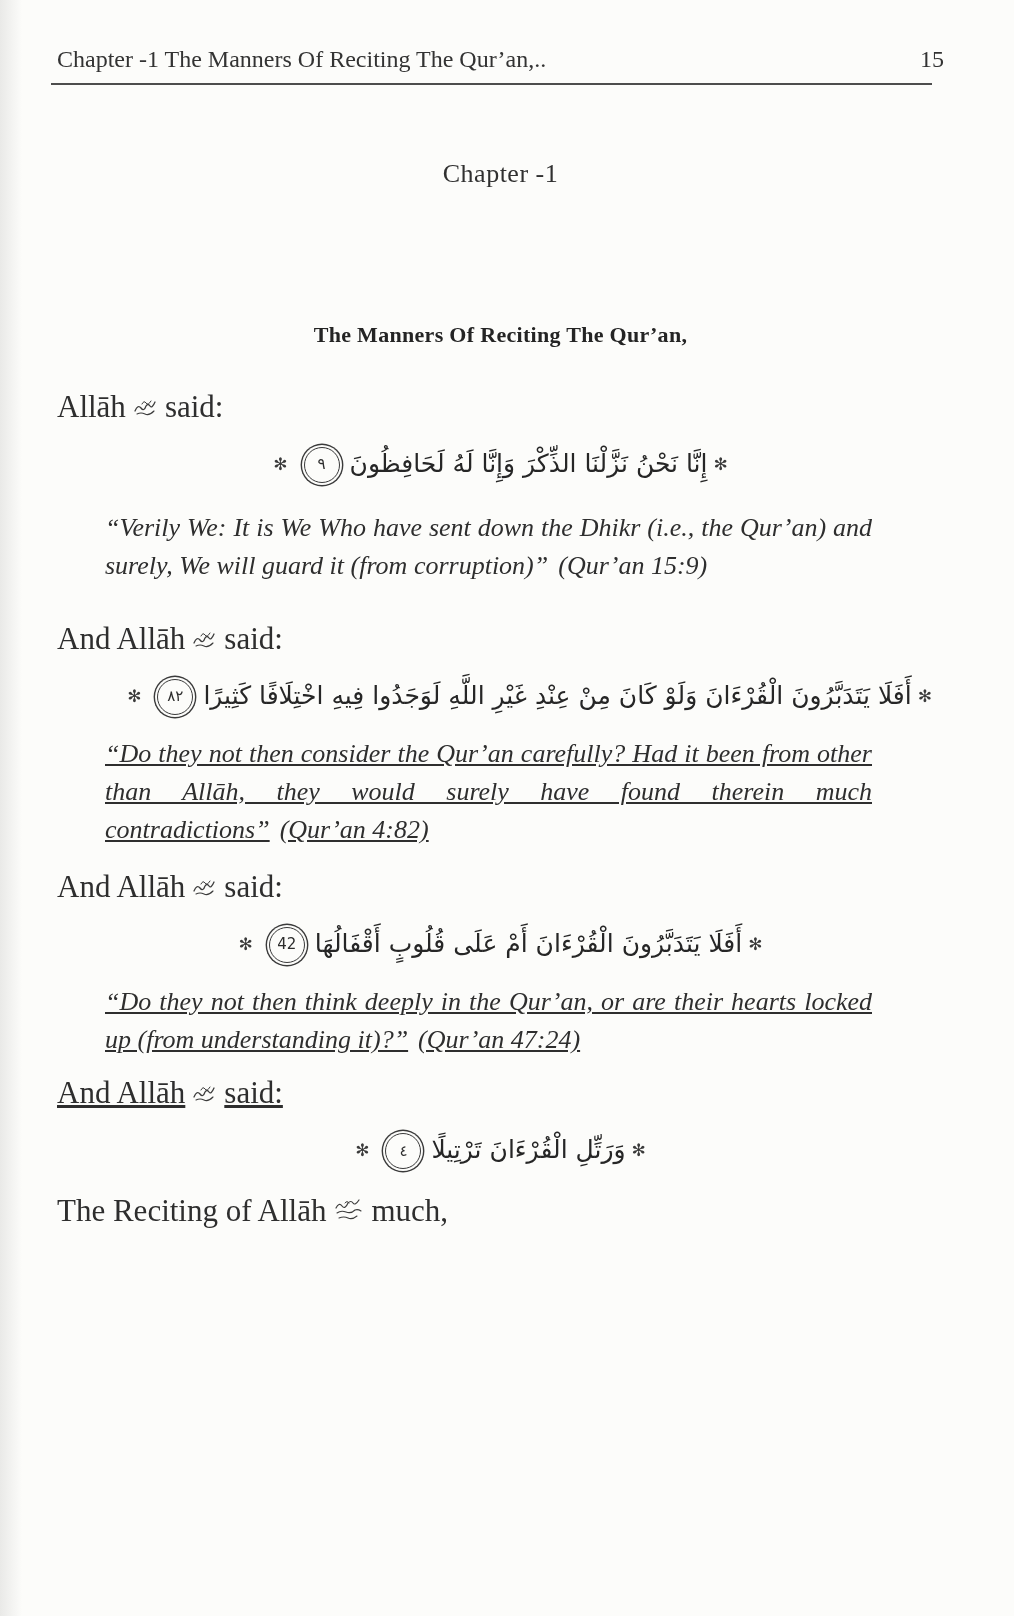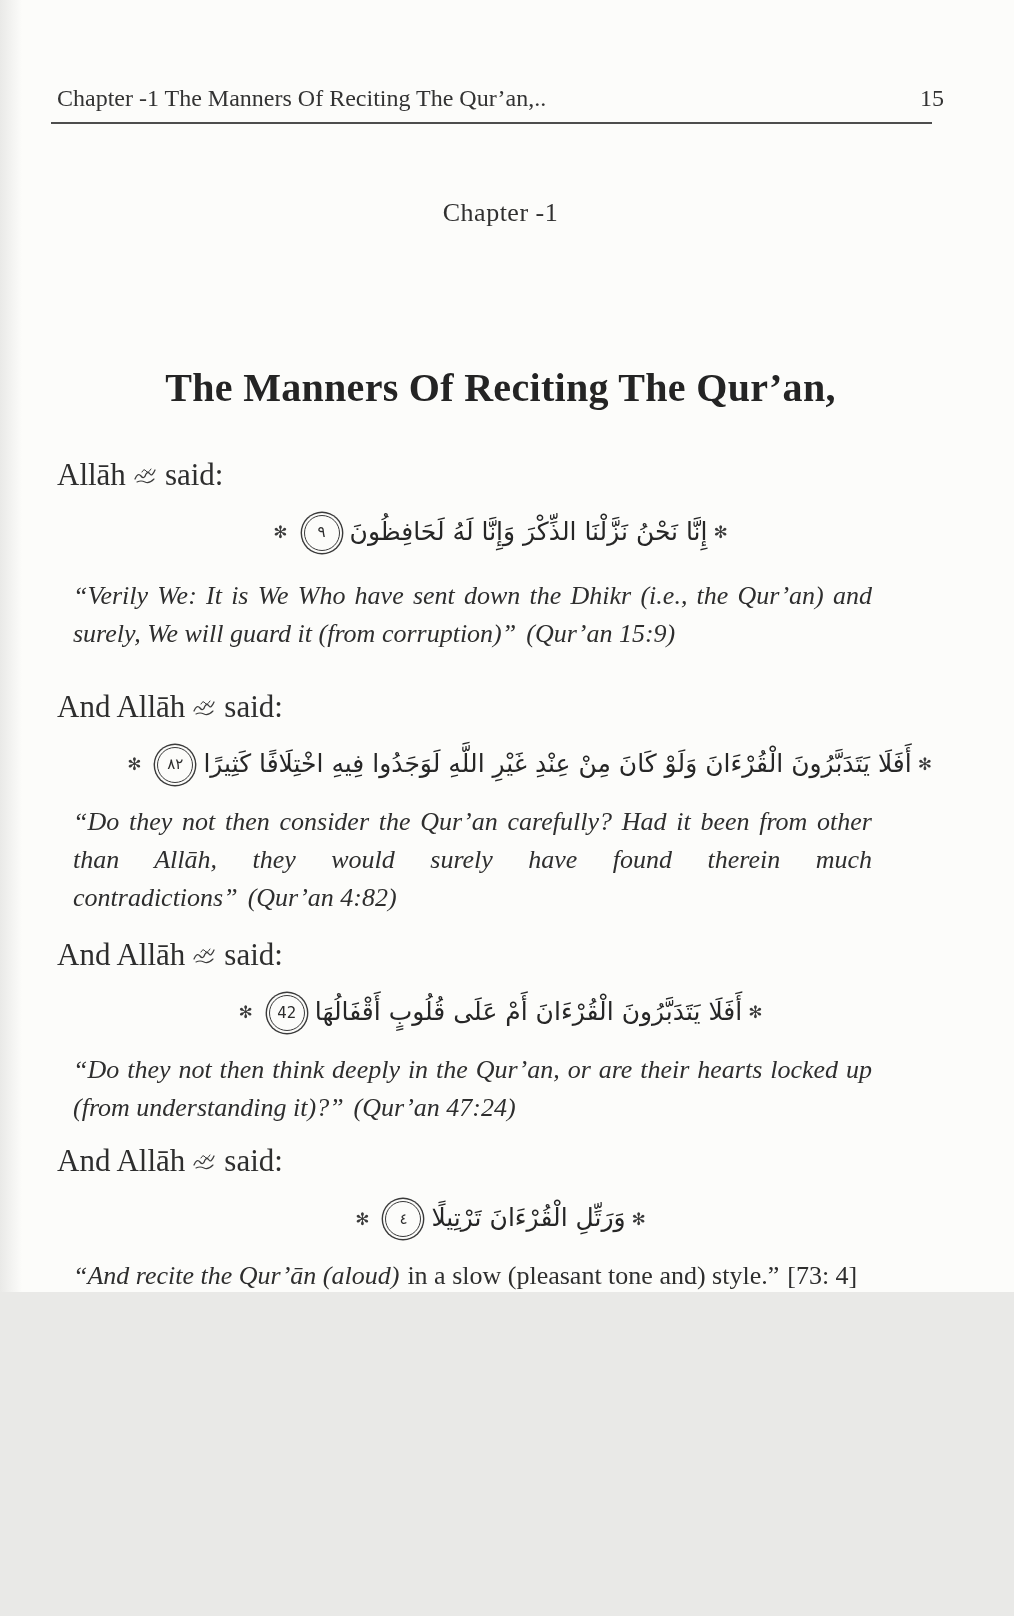--- a/index.html
+++ b/index.html
@@ -1,22 +1,22 @@
 <!DOCTYPE html>
 <html><head>
 <meta charset="utf-8">
 <style>
   html,body{margin:0;padding:0;background:#e9e9e7;}
   .page{
     position:relative;
-    width:1014px;height:1292px;
+    width:1014px;height:1616px;
     margin:0 auto;
     background:#fcfcfa;
     box-sizing:border-box;
-    padding:85px 70px 0 57px;
+    padding:46px 70px 0 57px;
     font-family:"Liberation Serif", serif;
     color:#2b2b2b;
     overflow:hidden;
   }
   .page::before{ 
     content:"";position:absolute;left:0;top:0;bottom:0;width:22px;
     background:linear-gradient(90deg, rgba(120,120,118,0.14), rgba(120,120,118,0));
     pointer-events:none;
   }
   .running-header{
@@ -26,21 +26,21 @@
   .rule{
     border:none;border-top:2px solid #4d4d4d;
     margin:10px 12px 0 -6px;height:0;
   }
   .chapter-heading{
     margin:74px 0 0 0;text-align:center;
     font-size:26px;font-weight:normal;color:#303030;letter-spacing:0.5px;
   }
   .chapter-title{
     margin:128px 0 0 0;text-align:center;
-    font-size:40px;font-weight:bold;color:#242424;
+    font-size:22px;font-weight:bold;color:#242424;
     line-height:1.62;letter-spacing:0.3px;
   }
   .speaker{
     margin:36px 0 0 0;font-size:31px;color:#2e2e2e;
   }
   .speaker .honorific{display:inline-block;vertical-align:-2px;margin:0 7px;}
   .hsvg path{stroke:#3c3c3c;fill:none;stroke-linecap:round;}
   .ayah{
     direction:rtl;
     margin:14px 6px 0 6px;
@@ -55,30 +55,30 @@
     border:1.6px solid #3a3a3a;border-radius:50%;
     box-shadow:0 0 0 2px #fcfcfa, 0 0 0 3.4px #3a3a3a;
     font-size:15px;line-height:1;vertical-align:middle;color:#2c2c2c;
     background:#fcfcfa;
   }
   .bracket{
     font-size:17px;color:#3a3a3a;vertical-align:middle;margin:0 6px;
     font-family:"DejaVu Sans", sans-serif;
   }
   .quote{
-    margin:22px 72px 0 16px;
+    margin:22px 72px 0 48px;
     font-size:26px;font-style:italic;color:#2e2e2e;
     line-height:1.46;
     text-align:justify;
   }
   .quote .q-ref{margin-left:10px;}
   .quote .q-roman{font-style:normal;margin-left:8px;}
   .mt-lg{margin-top:36px;}
   .mt-md{margin-top:20px;}
-  .mt-sm{margin-top:16px;}
+  .mt-sm{margin-top:16px;text-decoration:underline;}
   .footer-line{margin-top:20px;}
 </style>
 </head>
 <body>
 
 <div class="page">
 
   <div class="running-header">
     <span>Chapter -1 The Manners Of Reciting The Qur’an,..</span>
     <span>15</span>
@@ -144,23 +144,20 @@
           <path d="M2 13q3-7 6-3t5-2q2-3 4 0t5-4" stroke-width="1.3"></path>
           <path d="M4 16q4-2 8 0t9-3" stroke-width="1.1"></path>
           <path d="M9 6q2-4 4-1t5-2" stroke-width="1"></path>
         </svg></span><span>said:</span>
   </p>
   <div class="ayah centered">
     <span class="bracket">✻</span><span>وَرَتِّلِ الْقُرْءَانَ تَرْتِيلًا</span><span class="verse-badge">
         <span>٤</span>
       </span><span class="bracket">✻</span>
   </div>
-  <p class="quote mt-sm">
-    <span class="q-italic">“And recite the Qur’ān (aloud)</span><span class="q-roman">in a slow (pleasant tone and) style.”</span><span class="q-roman">[73: 4]</span>
-  </p>
 
   <p class="speaker footer-line">
     <span>The Reciting of Allāh</span><span class="honorific"><svg class="hsvg" width="31" height="24" viewBox="0 0 31 24">
           <path d="M3 9q3-6 6-2t6-3q3-3 5 0t6-3" stroke-width="1.2"></path>
           <path d="M4 14q4-3 9-1t9-2q3-1 6 1" stroke-width="1.1"></path>
           <path d="M6 19q5-2 9 0t9-2" stroke-width="1.1"></path>
           <path d="M12 4q2-3 4 0" stroke-width="1"></path>
         </svg></span><span>much,</span>
   </p>
 

